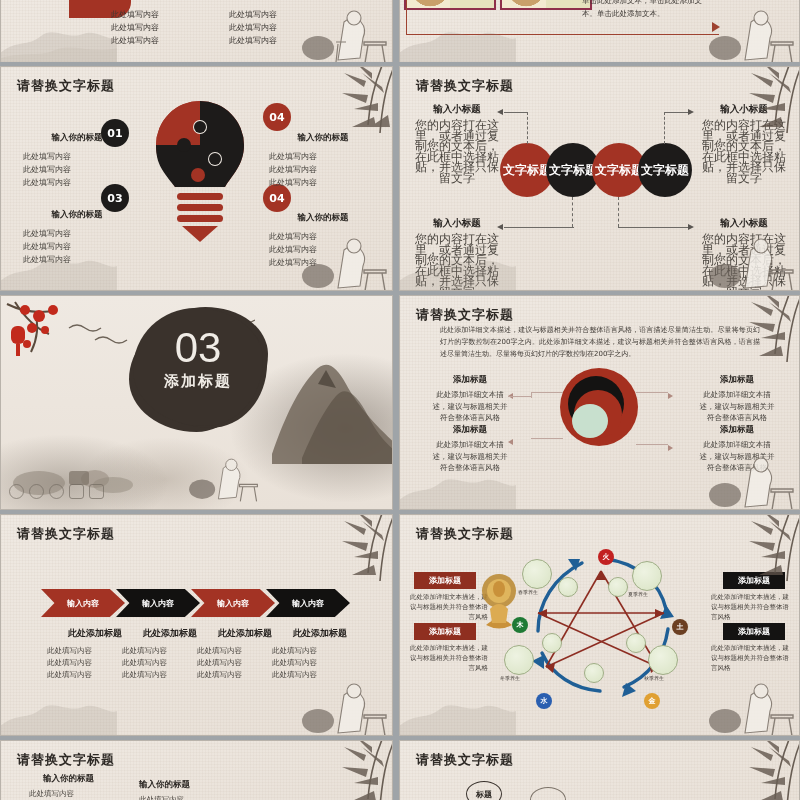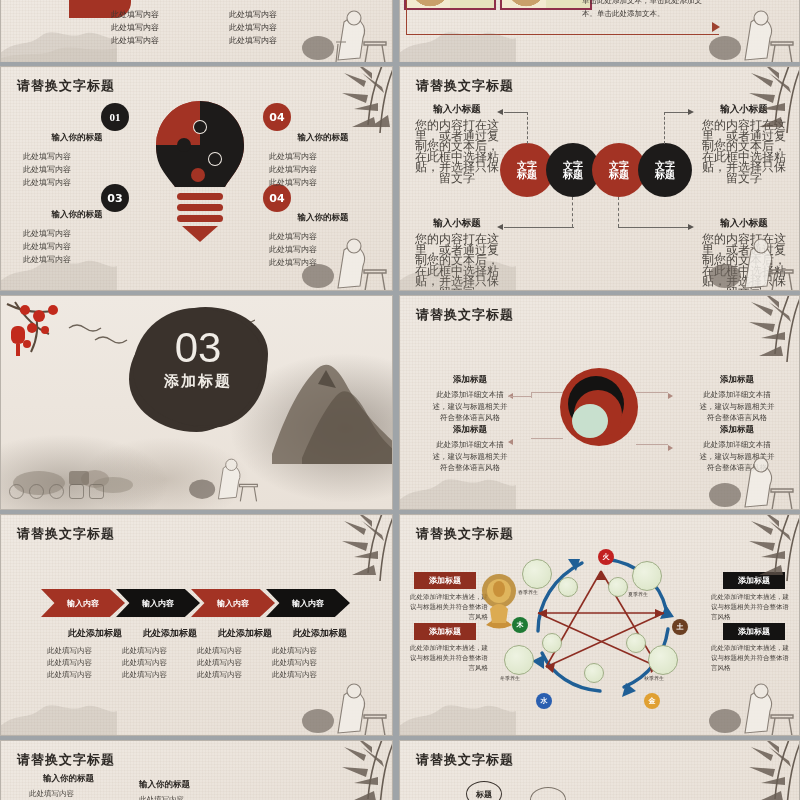--- a/index.html
+++ b/index.html
@@ -98,22 +98,22 @@
   .nb-red{background:#a33324;}
   .blk{position:absolute;width:108px;}
   .blk .bt{font-size:8.5px;font-weight:bold;color:#2a2622;margin-bottom:6px;
     font-family:"DejaVu Sans",sans-serif;}
   .blk .bl{font-size:8px;color:#44403b;line-height:13px;
     font-family:"DejaVu Sans",sans-serif;}
 
   
   .circ{
     position:absolute;width:54px;height:54px;border-radius:50%;
-    display:flex;flex-direction:column;align-items:center;justify-content:center;
-    color:#fff;font-size:10px;font-weight:bold;line-height:9px;
+    display:flex;flex-direction:row;align-items:center;justify-content:center;
+    color:#fff;font-size:12px;font-weight:bold;line-height:9px;
     font-family:"DejaVu Sans",sans-serif;
   }
   .c-red{background:#a33324;}
   .c-dark{background:#1d1b1a;}
   .calloutT{font-size:9.5px;font-weight:bold;color:#272320;
     font-family:"DejaVu Sans",sans-serif;}
   .calloutB{font-size:12px;color:#4a453f;line-height:10.5px;
     font-family:"DejaVu Sans",sans-serif;}
   .lead{position:absolute;border-color:#6d6a66;border-style:solid;border-width:0;}
   .arrowL,.arrowR{position:absolute;width:0;height:0;border-top:3.5px solid transparent;border-bottom:3.5px solid transparent;}
@@ -291,21 +291,21 @@
       <circle cx="74" cy="62" r="7" fill="#efe9e2"></circle>
       <circle cx="74" cy="62" r="6" fill="#1d1b1a"></circle>
       <circle cx="43" cy="48" r="7" fill="#1d1b1a"></circle>
       <circle cx="57" cy="78" r="7" fill="#a33324"></circle>
       <rect x="36" y="96" width="46" height="7" rx="3.5" fill="#a33324"></rect>
       <rect x="36" y="107" width="46" height="7" rx="3.5" fill="#a33324"></rect>
       <rect x="36" y="118" width="46" height="7" rx="3.5" fill="#a33324"></rect>
       <path d="M41 129 h36 l-18 16z" fill="#a33324"></path>
     </svg>
 
-    <div class="numbadge nb-dark" style="left:100px;top:36px;font-family:Liberation Serif, serif;">01</div>
+    <div class="numbadge nb-dark" style="left:100px;top:52px;">01</div>
     <div class="numbadge nb-red" style="left:262px;top:36px;">04</div>
     <div class="numbadge nb-dark" style="left:100px;top:117px;">03</div>
     <div class="numbadge nb-red" style="left:262px;top:117px;">04</div>
 
     <div class="blk" style="left:22px;top:65px;text-align:left;">
       <div class="bt" style="text-align:center;">输入你的标题</div>
       <div class="bl">此处填写内容</div>
       <div class="bl">此处填写内容</div>
       <div class="bl">此处填写内容</div>
     </div>
@@ -492,20 +492,21 @@
       <div class="ticon"></div>
       <div class="ticon"></div>
       <div class="ticon"></div>
       <div class="ticon sq"></div>
       <div class="ticon sq"></div>
     </div>
   </div>
 
   <div class="slide">
     <div class="stitle">请替换文字标题</div>
+    <div class="r3para">此处添加详细文本描述，建议与标题相关并符合整体语言风格，语言描述尽量简洁生动。尽量将每页幻灯片的字数控制在200字之内。此处添加详细文本描述，建议与标题相关并符合整体语言风格，语言描述尽量简洁生动。尽量将每页幻灯片的字数控制在200字之内。</div>
 
     <div class="ring" style="left:160px;top:72px;width:78px;height:78px;background:#a5301f;"></div>
     <div class="ring" style="left:168px;top:80px;width:56px;height:56px;background:#141312;"></div>
     <div class="ring" style="left:174px;top:94px;width:48px;height:48px;background:#a5301f;"></div>
     <div class="ring" style="left:172px;top:108px;width:36px;height:34px;background:#c8e0ce;"></div>
 
     <div class="thinline" style="left:131px;top:96px;width:32px;"></div>
     <div class="thinline" style="left:131px;top:96px;width:1px;height:6px;"></div>
     <div class="thinarrowL" style="left:108px;top:97px;"></div>
     <div class="thinline" style="left:108px;top:100px;width:24px;"></div>

